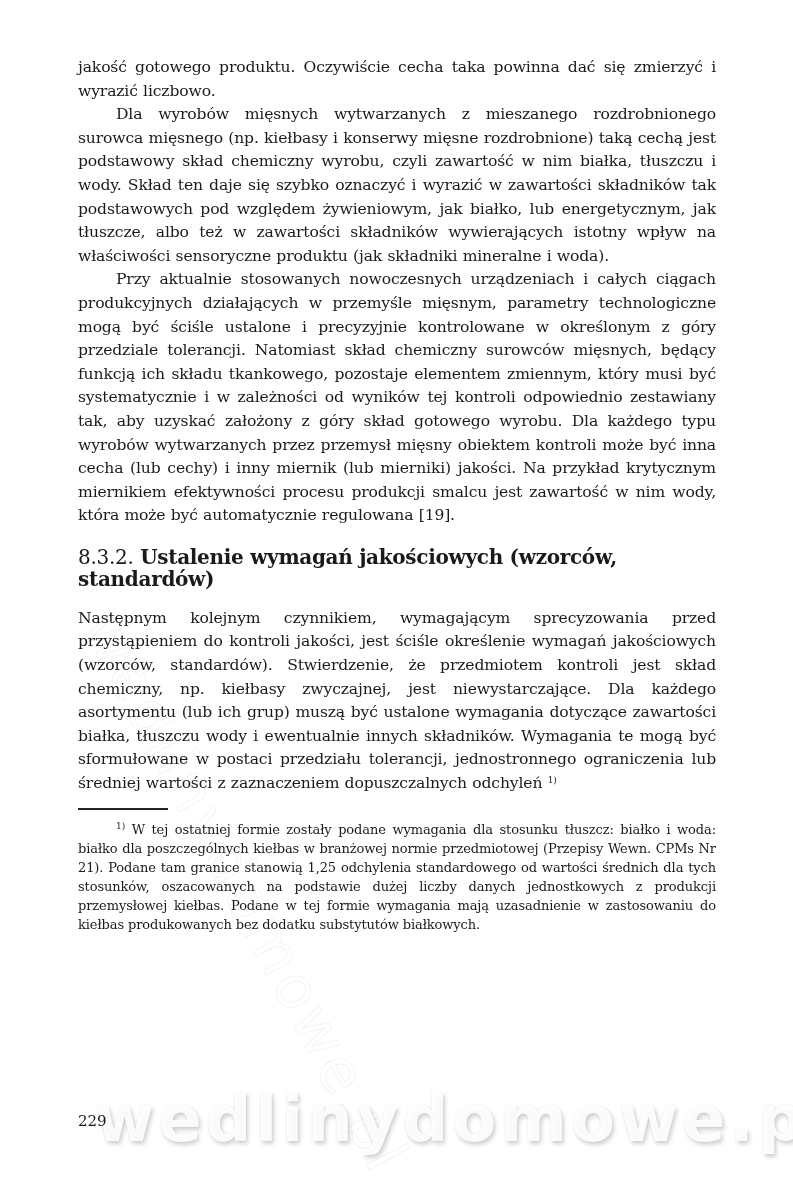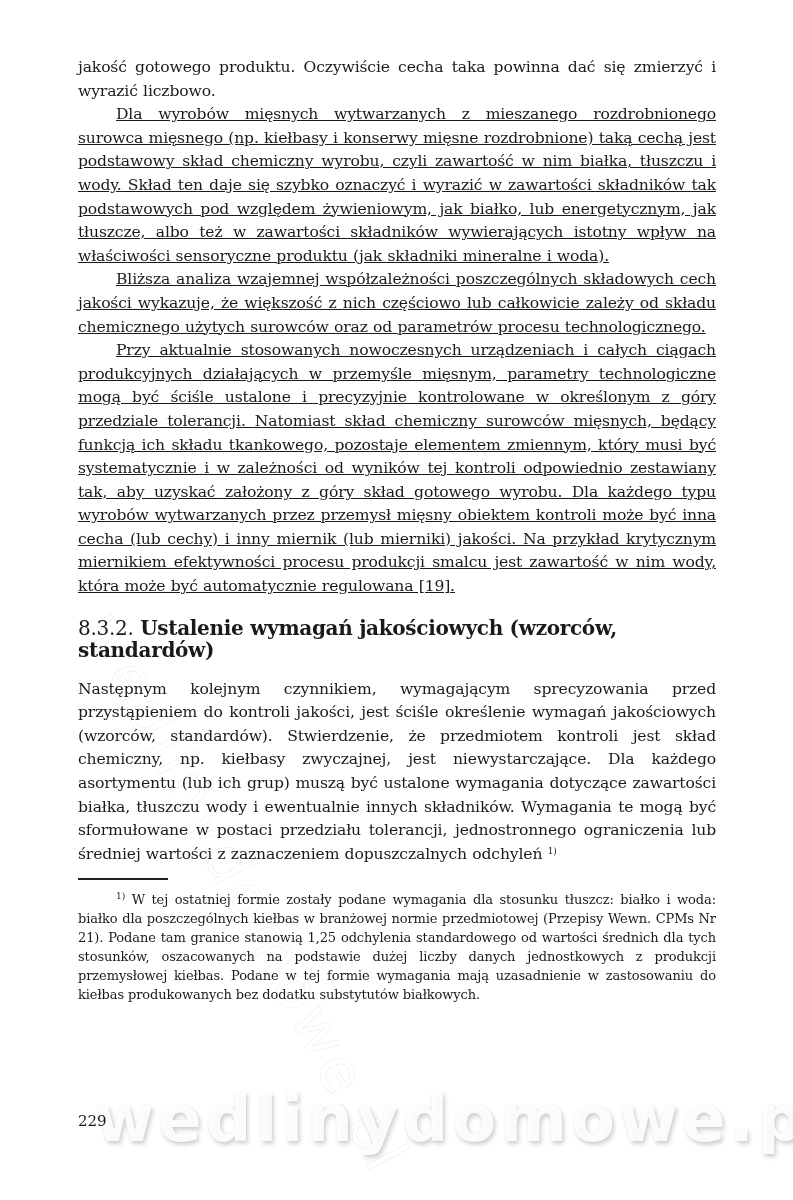--- a/index.html
+++ b/index.html
@@ -5,21 +5,21 @@
   html, body { margin: 0; padding: 0; }
   body {
     width: 793px; height: 1200px; background: #ffffff; position: relative; overflow: hidden;
     font-family: "DejaVu Serif", "Liberation Serif", serif; color: #1a1a1a;
   }
   .page { position: absolute; left: 78px; top: 56px; width: 638px; }
   .para {
     font-size: 15.6px; line-height: 23.6px; text-align: justify; margin: 0;
     letter-spacing: -0.15px; word-spacing: 0.5px; hyphens: manual;
   }
-  .indent { text-indent: 38px; text-decoration: underline; }
+  .indent { text-indent: 38px; }
   .heading {
     font-size: 20px; font-weight: bold; margin: 18px 0 17px 0; line-height: 22px;
     letter-spacing: -0.3px;
   }
   .heading .num { font-weight: normal; }
   .rule { width: 90px; height: 2px; background: #222; margin: 12px 0 10px 0; }
   .footnote {
     font-size: 13px; line-height: 19px; text-align: justify; margin: 0; text-indent: 38px;
     letter-spacing: -0.1px;
   }
@@ -42,21 +42,20 @@
   }
 </style>
 </head>
 <body>
 
 <div class="wm-diag">wedlinydomowe.pl</div>
 
 <div class="page">
   <p class="para">jakość gotowego produktu. Oczywiście cecha taka powinna dać się zmierzyć i wyrazić liczbowo.</p>
   <p class="para indent">Dla wyrobów mięsnych wytwarzanych z mieszanego rozdrobnionego surowca mięsnego (np. kiełbasy i konserwy mięsne rozdrobnione) taką cechą jest podstawowy skład chemiczny wyrobu, czyli zawartość w nim białka, tłuszczu i wody. Skład ten daje się szybko oznaczyć i wyrazić w zawartości składników tak podstawowych pod względem żywieniowym, jak białko, lub energetycznym, jak tłuszcze, albo też w zawartości składników wywierających istotny wpływ na właściwości sensoryczne produktu (jak składniki mineralne i woda).</p>
-  <p class="para indent">Bliższa analiza wzajemnej współzależności poszczególnych składowych cech jakości wykazuje, że większość z nich częściowo lub całkowicie zależy od składu chemicznego użytych surowców oraz od parametrów procesu technologicznego.</p>
   <p class="para indent">Przy aktualnie stosowanych nowoczesnych urządzeniach i całych ciągach produkcyjnych działających w przemyśle mięsnym, parametry technologiczne mogą być ściśle ustalone i precyzyjnie kontrolowane w określonym z góry przedziale tolerancji. Natomiast skład chemiczny surowców mięsnych, będący funkcją ich składu tkankowego, pozostaje elementem zmiennym, który musi być systematycznie i w zależności od wyników tej kontroli odpowiednio zestawiany tak, aby uzyskać założony z góry skład gotowego wyrobu. Dla każdego typu wyrobów wytwarzanych przez przemysł mięsny obiektem kontroli może być inna cecha (lub cechy) i inny miernik (lub mierniki) jakości. Na przykład krytycznym miernikiem efektywności procesu produkcji smalcu jest zawartość w nim wody, która może być automatycznie regulowana [19].</p>
 
   <div class="heading">
     <span class="num">8.3.2.</span>
     <span>Ustalenie wymagań jakościowych (wzorców, standardów)</span>
   </div>
 
   <p class="para"><span>Następnym kolejnym czynnikiem, wymagającym sprecyzowania przed przystąpieniem do kontroli jakości, jest ściśle określenie wymagań jakościowych (wzorców, standardów). Stwierdzenie, że przedmiotem kontroli jest skład chemiczny, np. kiełbasy zwyczajnej, jest niewystarczające. Dla każdego asortymentu (lub ich grup) muszą być ustalone wymagania dotyczące zawartości białka, tłuszczu wody i ewentualnie innych składników. Wymagania te mogą być sformułowane w postaci przedziału tolerancji, jednostronnego ograniczenia lub średniej wartości z zaznaczeniem dopuszczalnych odchyleń</span>&nbsp;<sup>1)</sup></p>
 
   <div class="rule"></div>

